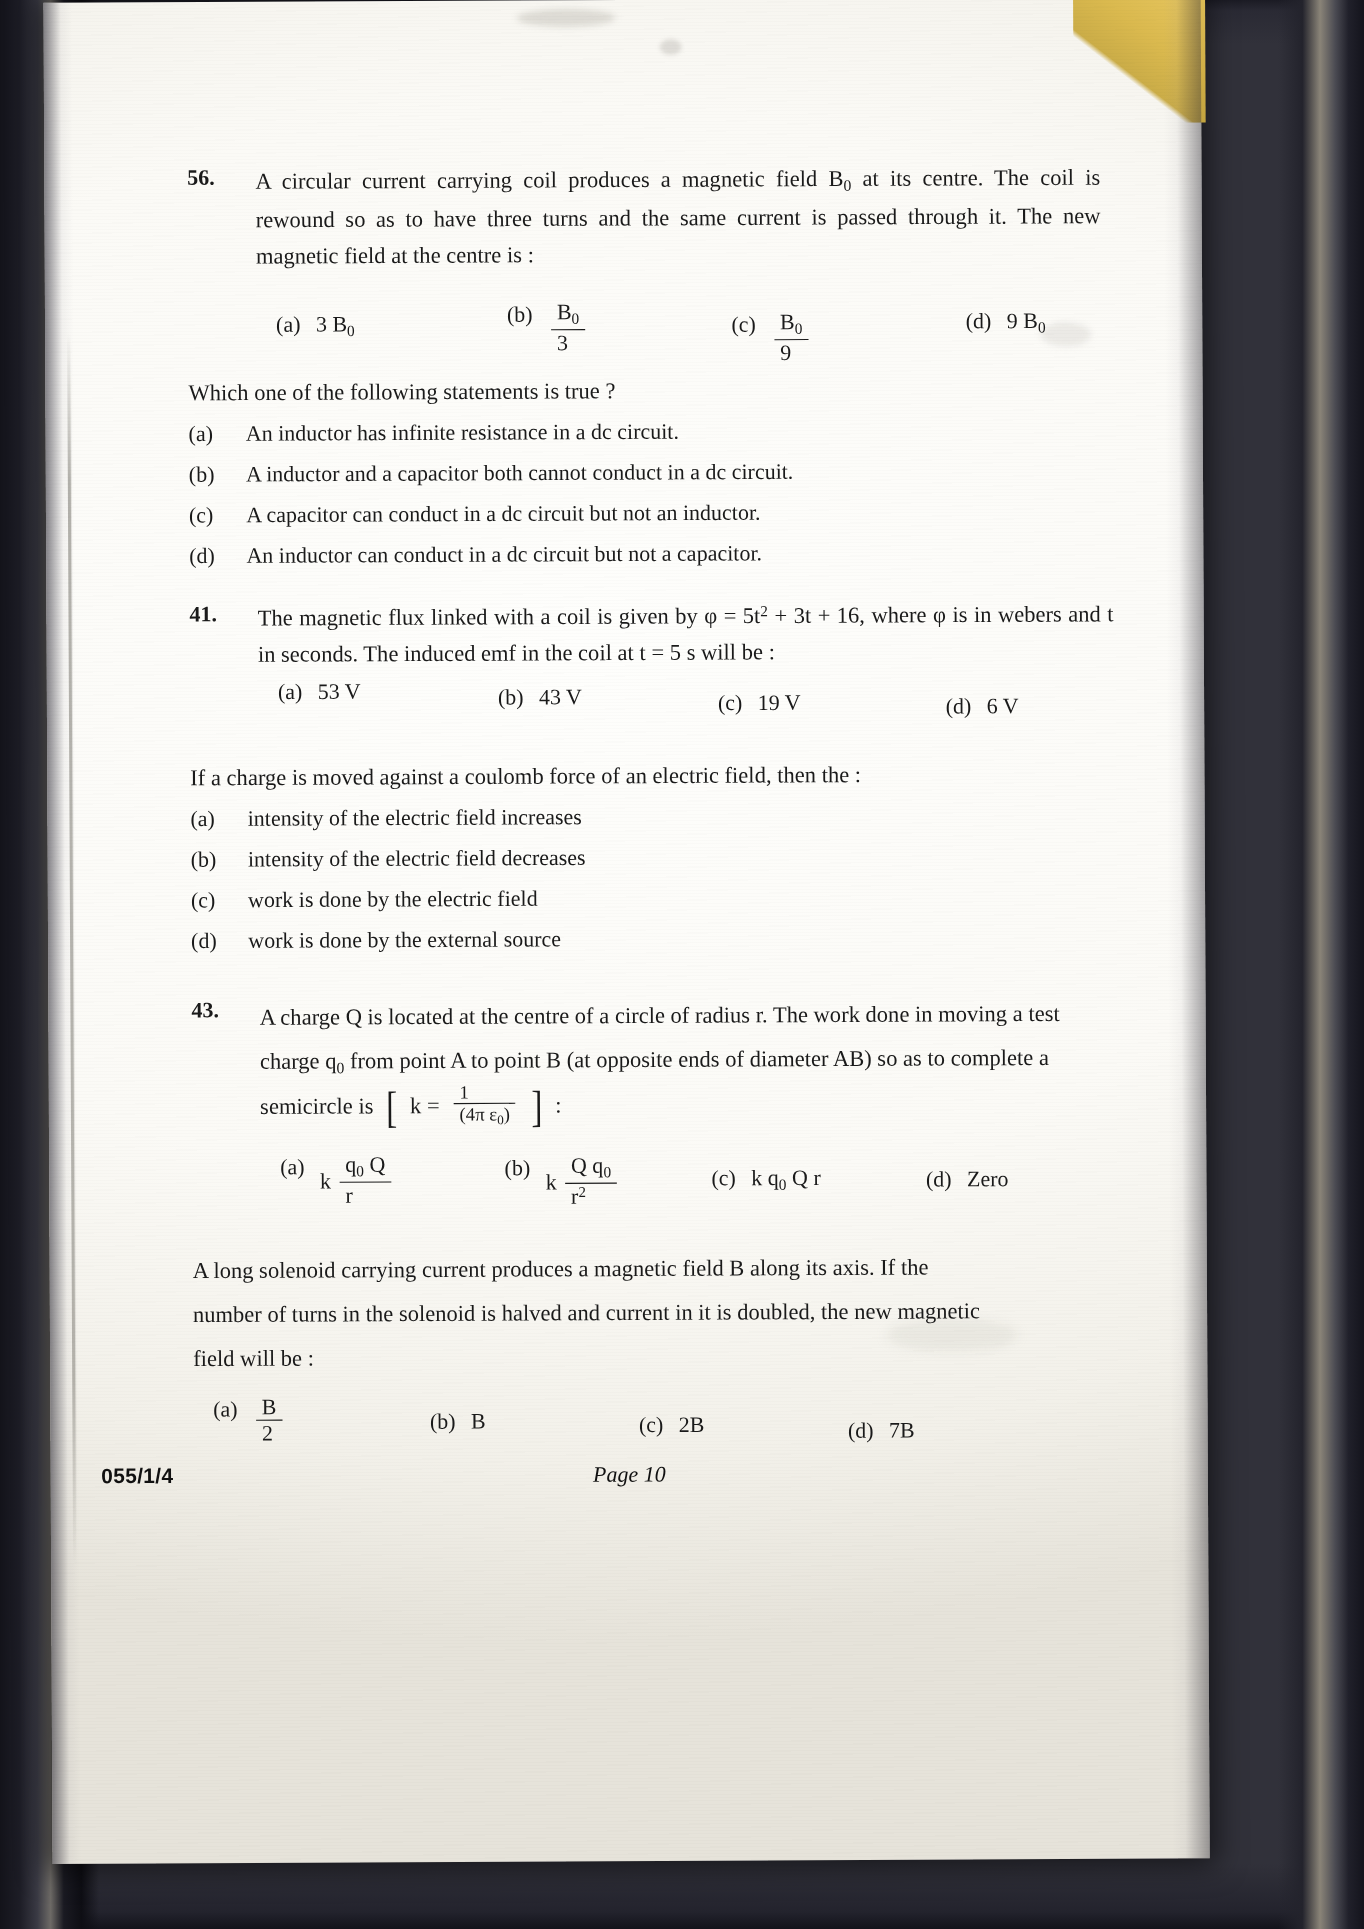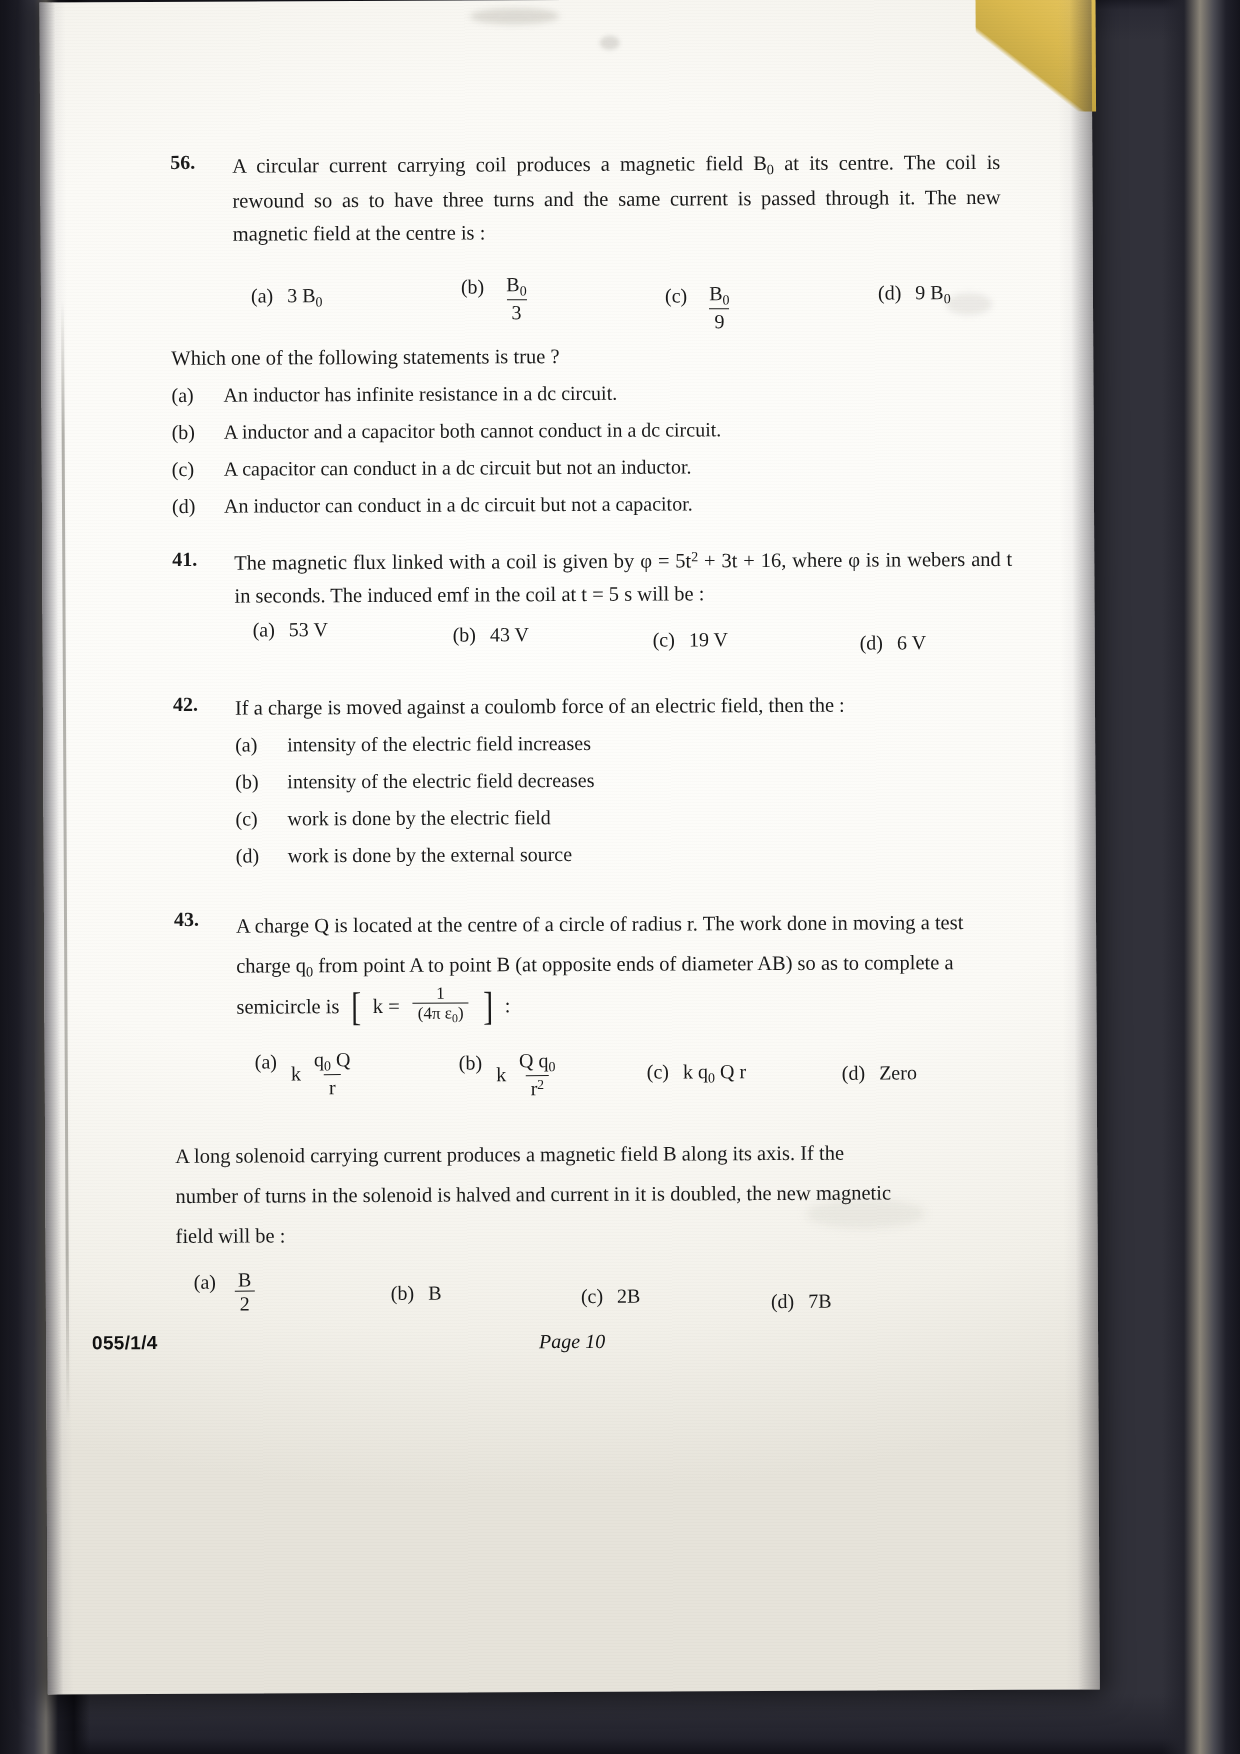--- a/index.html
+++ b/index.html
@@ -89,21 +89,21 @@
   .vopt .lbl{width:52px;flex:0 0 52px;}
   .vopt .txt{flex:1;}
 
   
   .hopts{position:relative;height:62px;margin-top:26px;font-size:20px;}
   .hopt{position:absolute;display:flex;align-items:flex-start;gap:14px;white-space:nowrap;}
   .hopt .lbl{}
   .hopt .val{}
 
   
-  .frac{display:inline-flex;flex-direction:column;align-items:center;vertical-align:middle;margin:0 3px;position:relative;top:-2px;}
+  .frac{display:inline-flex;flex-direction:column;vertical-align:middle;margin:0 3px;position:relative;top:-2px;}
   .frac .num{padding:0 5px;line-height:1.12;}
   .frac .den{padding:0 5px;line-height:1.2;border-top:1.4px solid #1a1a1a;}
   .fracsm{font-size:17px;}
 
   .bigbr{
     display:inline-flex;align-items:center;
     font-size:40px;font-weight:300;line-height:.8;
     transform:scaleX(.75);
   }
 
@@ -225,21 +225,20 @@
         </div>
         <div class="hopt" style="left:625px;top:16px;">
           <span class="lbl">(d)</span>
           <span class="val">6 V</span>
         </div>
       </div>
     </div>
   </div>
 
   <div class="q" style="left:130px;top:690px;width:800px;">
-    <div class="qnum">42.</div>
     <div class="qbody">
       <div class="stem">If a charge is moved against a coulomb force of an electric field, then the :</div>
       <div class="vopts">
         <div class="vopt">
           <span class="lbl">(a)</span>
           <span class="txt">intensity of the electric field increases</span>
         </div>
         <div class="vopt">
           <span class="lbl">(b)</span>
           <span class="txt">intensity of the electric field decreases</span>

